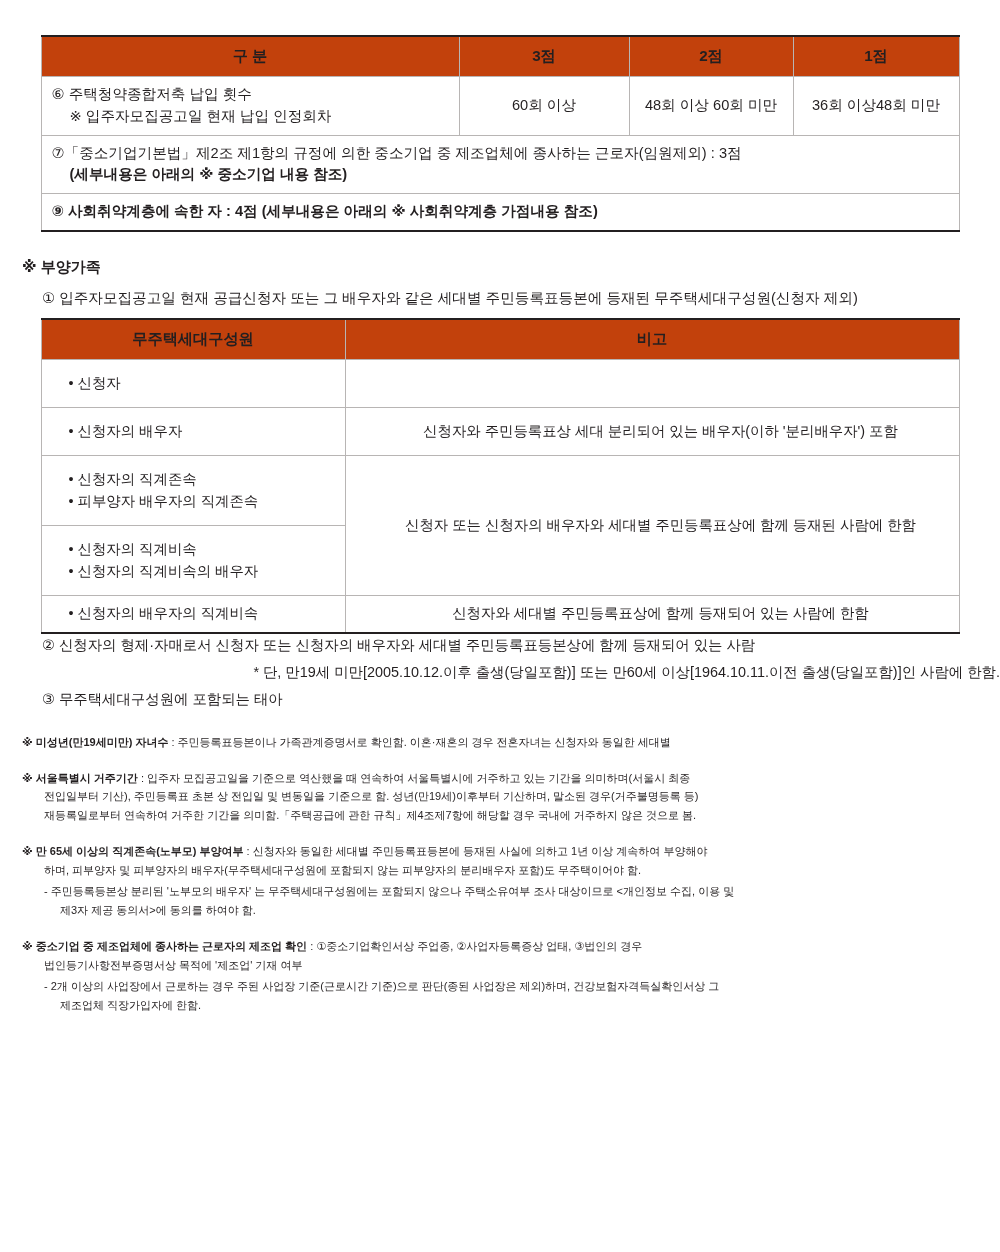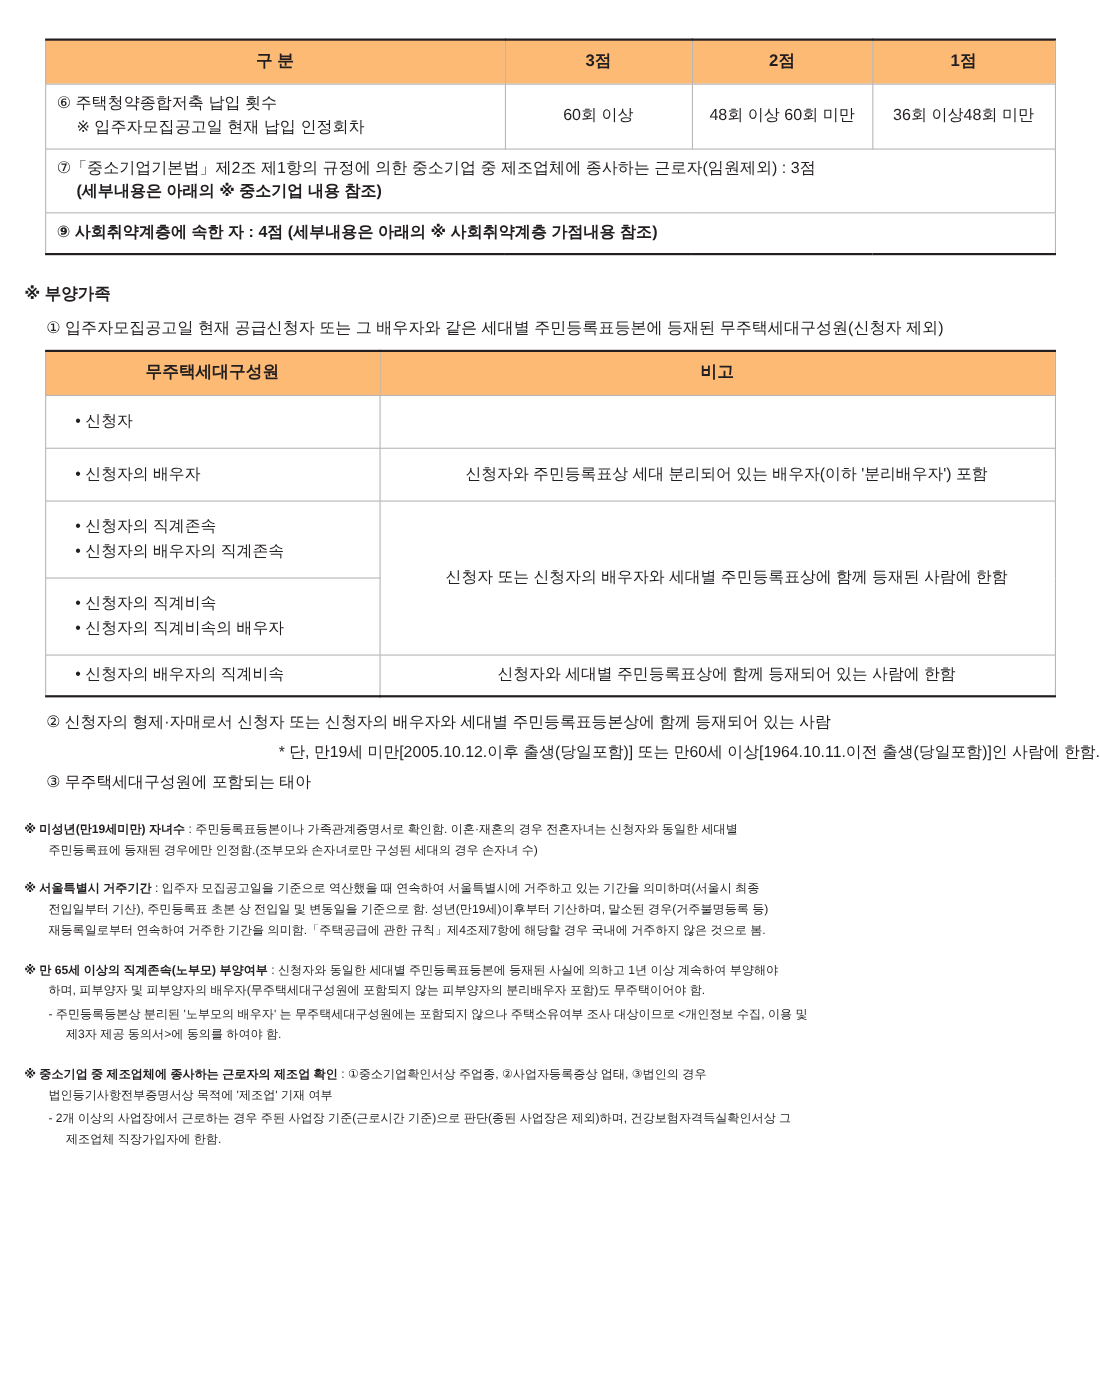--- a/index.html
+++ b/index.html
@@ -32,21 +32,21 @@
     font-size: 14.6px;
   }
   table.doc-table td, table.doc-table th {
     border: 1px solid #b8b5b4;
     padding: 7px 10px;
     vertical-align: middle;
     font-weight: normal;
     line-height: 1.5;
   }
   table.doc-table thead th {
-    background: #fdba74;
+    background: #c2410c;
     font-weight: bold;
     text-align: center;
     font-size: 15.2px;
     padding: 8px 6px;
   }
   
   table.doc-table {
     border-top: 2.6px solid #231f20;
     border-bottom: 2.6px solid #231f20;
   }
@@ -81,21 +81,21 @@
   .t2-right { text-align: center; }
   .bullet::before { content: "\2022  "; }
 
   
   .note-line {
     font-size: 14.4px;
     margin: 0 0 4px 42px;
     line-height: 1.62;
   }
   .note-line.sub { margin-left: 58px; text-align: right; }
-  #notes-after-family { margin-top: 12px; }
+  #notes-after-family { }
 
   
   .para {
     font-size: 11px;
     line-height: 1.72;
     margin: 0 28px 0 22px;
     padding-top: 17px;
     text-indent: 0;
   }
   .para .body { display: inline; }
@@ -178,21 +178,21 @@
       </tr>
       <tr>
         <td class="t2-left" style="height:48px">
           <span class="bullet">신청자의 배우자</span>
         </td>
         <td class="t2-right">신청자와 주민등록표상 세대 분리되어 있는 배우자(이하 '분리배우자') 포함</td>
       </tr>
       <tr>
         <td class="t2-left" style="height:70px">
           <span class="bullet">신청자의 직계존속</span><br>
-          <span class="bullet">신청자의 배우자의 직계존속</span>
+          <span class="bullet">피부양자 배우자의 직계존속</span>
         </td>
         <td class="t2-right" rowspan="2">신청자 또는 신청자의 배우자와 세대별 주민등록표상에 함께 등재된 사람에 한함</td>
       </tr>
       <tr>
         <td class="t2-left" style="height:70px">
           <span class="bullet">신청자의 직계비속</span><br>
           <span class="bullet">신청자의 직계비속의 배우자</span>
         </td>
       </tr>
       <tr>
@@ -206,21 +206,20 @@
 
   <div id="notes-after-family">
     <div class="note-line">② 신청자의 형제·자매로서 신청자 또는 신청자의 배우자와 세대별 주민등록표등본상에 함께 등재되어 있는 사람</div>
     <div class="note-line sub">* 단, 만19세 미만[2005.10.12.이후 출생(당일포함)] 또는 만60세 이상[1964.10.11.이전 출생(당일포함)]인 사람에 한함.</div>
     <div class="note-line">③ 무주택세대구성원에 포함되는 태아</div>
   </div>
 
   <div class="para">
     <span class="mark">※</span>
     <b>미성년(만19세미만) 자녀수</b><span class="body"> :  주민등록표등본이나 가족관계증명서로 확인함. 이혼·재혼의 경우 전혼자녀는 신청자와 동일한 세대별</span>
-    <span class="hang">주민등록표에 등재된 경우에만 인정함.(조부모와 손자녀로만 구성된 세대의 경우 손자녀 수)</span>
   </div>
 
   <div class="para">
     <span class="mark">※</span>
     <b>서울특별시 거주기간</b><span class="body"> : 입주자 모집공고일을 기준으로 역산했을 때 연속하여 서울특별시에 거주하고 있는 기간을 의미하며(서울시 최종</span>
     <span class="hang">전입일부터 기산), 주민등록표 초본 상 전입일 및 변동일을 기준으로 함. 성년(만19세)이후부터 기산하며, 말소된 경우(거주불명등록 등)</span>
     <span class="hang">재등록일로부터 연속하여 거주한 기간을 의미함.「주택공급에 관한 규칙」제4조제7항에 해당할 경우 국내에 거주하지 않은 것으로 봄.</span>
   </div>
 
   <div class="para">

